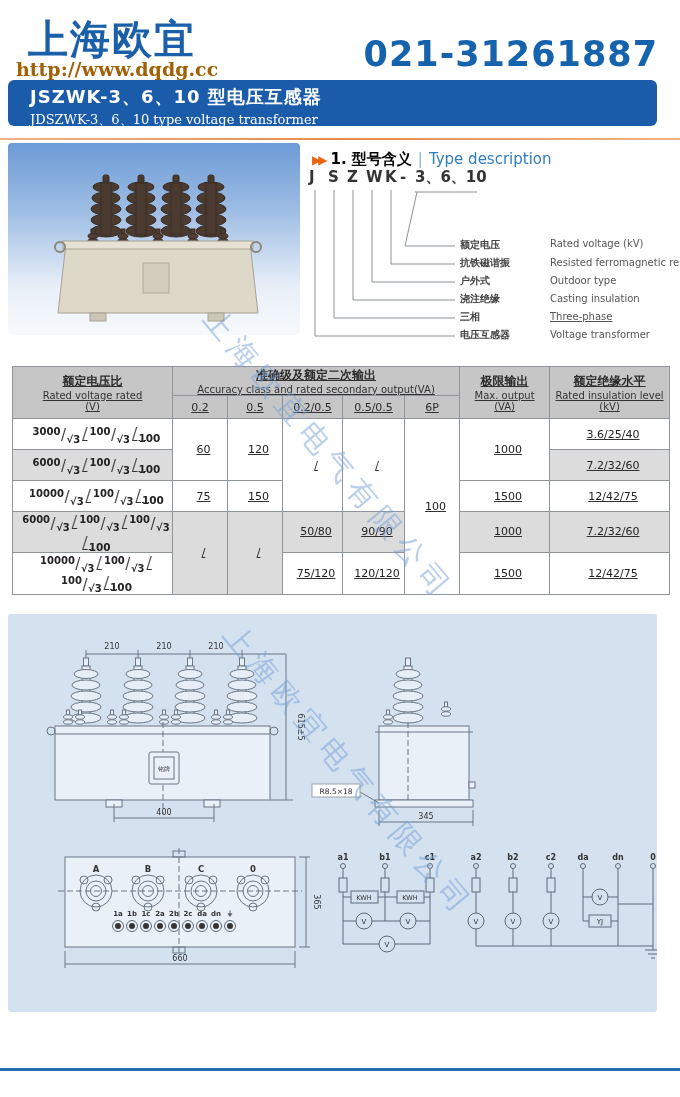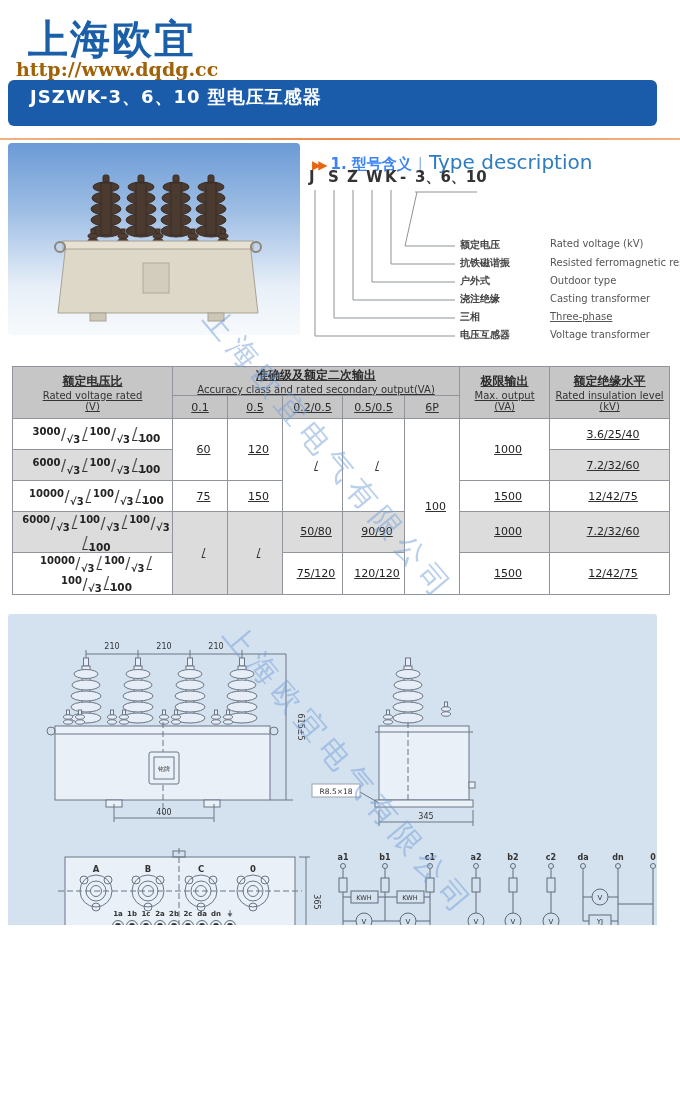--- a/index.html
+++ b/index.html
@@ -1,35 +1,35 @@
 <!DOCTYPE html>
 <html><head>
 <meta charset="utf-8">
 <style>
   html,body{margin:0;padding:0;background:#fff;}
-  #page{position:relative;width:680px;height:925px;background:#fff;overflow:hidden;
+  #page{position:relative;width:680px;height:1097px;background:#fff;overflow:hidden;
         font-family:"DejaVu Sans","Liberation Sans",sans-serif;color:#333;}
   
   .company{position:absolute;left:28px;top:12px;font-size:40px;font-weight:bold;color:#1a5fa8;letter-spacing:2px;}
   .website{position:absolute;left:16px;top:58px;font-size:19px;font-weight:bold;color:#a16207;
            font-family:"DejaVu Serif","Liberation Serif",serif;}
   .phone{position:absolute;right:22px;top:34px;font-size:35px;font-weight:bold;color:#1563ac;letter-spacing:1px;}
   
   .titlebar{position:absolute;left:8px;top:80px;width:649px;height:46px;background:#1b5caa;border-radius:6px;
             box-sizing:border-box;padding:5px 0 0 22px;}
   .title-cn{font-size:18px;font-weight:bold;color:#fff;letter-spacing:1px;}
   .title-en{font-size:13px;color:#fff;margin-top:2px;font-family:"DejaVu Serif","Liberation Serif",serif;}
   .orange-line{position:absolute;left:0;top:138px;width:680px;height:2px;
                background:linear-gradient(90deg,#f2b183,#e98c4a,#f2b183);}
   
   .sec-head{position:absolute;font-size:15px;white-space:nowrap;}
   .arrows{color:#e8650f;font-size:12px;letter-spacing:-3px;margin-right:6px;}
-  .sec-cn{color:#3b82f6;font-weight:bold;}
+  .sec-cn{color:#000000;font-weight:bold;}
   .sec-sep{color:#8ab4dc;margin:0 6px;}
-  .sec-en{color:#2e7cc0;font-size:20px;}
+  .sec-en{color:#2e7cc0;font-size:15px;}
   
   .photo{position:absolute;left:8px;top:143px;width:292px;height:192px;border-radius:4px;overflow:hidden;
          background:linear-gradient(180deg,#6c9bd6 0%,#9dbde4 35%,#e8eff8 75%,#f7fafc 100%);}
   .s1-right{position:absolute;left:305px;top:140px;width:372px;height:200px;}
   .code-char{position:absolute;top:28px;font-size:15px;font-weight:bold;color:#333;}
   .legend-cn{position:absolute;font-size:10px;font-weight:bold;color:#444;white-space:nowrap;}
   .legend-en{position:absolute;font-size:10px;color:#555;white-space:nowrap;}
   
   table.tech{position:absolute;left:12px;top:366px;width:657px;border-collapse:collapse;table-layout:fixed;text-decoration:underline;}
   table.tech th,table.tech td{border:1px solid #8f959b;text-align:center;vertical-align:middle;padding:0;}
@@ -56,23 +56,25 @@
       white-space:nowrap;transform-origin:0 0;transform:rotate(50deg);pointer-events:none;}
   .bottom-line{position:absolute;left:0;top:1068px;width:680px;height:3px;background:#2a6cb0;}
 </style>
 </head>
 <body>
 
 <div id="page">
 
   <div class="company">上海欧宜</div>
   <div class="website">http://www.dqdg.cc</div>
+  <div class="phone">021-31261887</div>
 
   <div class="titlebar">
     <div class="title-cn">JSZWK-3、6、10 型电压互感器</div>
+    <div class="title-en">JDSZWK-3、6、10  type voltage transformer</div>
   </div>
   <div class="orange-line"></div>
 
   <div class="photo">
     <svg width="292" height="192" viewBox="0 0 292 192">
       <defs>
         <g id="pins" stroke="#3a2d26" fill="#4a3a30">
           <rect x="-3" y="0" width="6" height="8" rx="2"></rect>
           <ellipse cx="0" cy="12" rx="13" ry="5"></ellipse>
           <ellipse cx="0" cy="23" rx="14" ry="6"></ellipse>
@@ -132,21 +134,21 @@
 
     <span class="legend-cn" style="left:155px;top:98px;">额定电压</span>
     <span class="legend-cn" style="left:155px;top:116px;">抗铁磁谐振</span>
     <span class="legend-cn" style="left:155px;top:134px;">户外式</span>
     <span class="legend-cn" style="left:155px;top:152px;">浇注绝缘</span>
     <span class="legend-cn" style="left:155px;top:170px;">三相</span>
     <span class="legend-cn" style="left:155px;top:188px;">电压互感器</span>
     <span class="legend-en" style="left:245px;top:98px;">Rated voltage (kV)</span>
     <span class="legend-en" style="left:245px;top:117px;">Resisted ferromagnetic resonance</span>
     <span class="legend-en" style="left:245px;top:135px;">Outdoor type</span>
-    <span class="legend-en" style="left:245px;top:153px;">Casting transformer</span>
+    <span class="legend-en" style="left:245px;top:153px;">Casting insulation</span>
     <span class="legend-en" style="left:245px;top:171px;text-decoration:underline;">Three-phase</span>
     <span class="legend-en" style="left:245px;top:189px;">Voltage transformer</span>
   </div>
 
 
   <table class="tech">
     <colgroup>
       <col style="width:160px">
         <col style="width:55px">
         <col style="width:55px">
@@ -172,21 +174,21 @@
           <div class="h-en">Max. output</div>
           <div class="h-en">(VA)</div>
         </th>
         <th rowspan="2">
           <div class="h-cn">额定绝缘水平</div>
           <div class="h-en">Rated insulation level</div>
           <div class="h-en">(kV)</div>
         </th>
       </tr>
       <tr>
-        <th class="h-sub">0.1</th>
+        <th class="h-sub">0.2</th>
         <th class="h-sub">0.5</th>
         <th class="h-sub">0.2/0.5</th>
         <th class="h-sub">0.5/0.5</th>
         <th class="h-sub">6P</th>
       </tr>
     </thead>
     <tbody>
         <tr class="even">
           <td><span class="dfrac">
               <span class="fn">3000</span>

